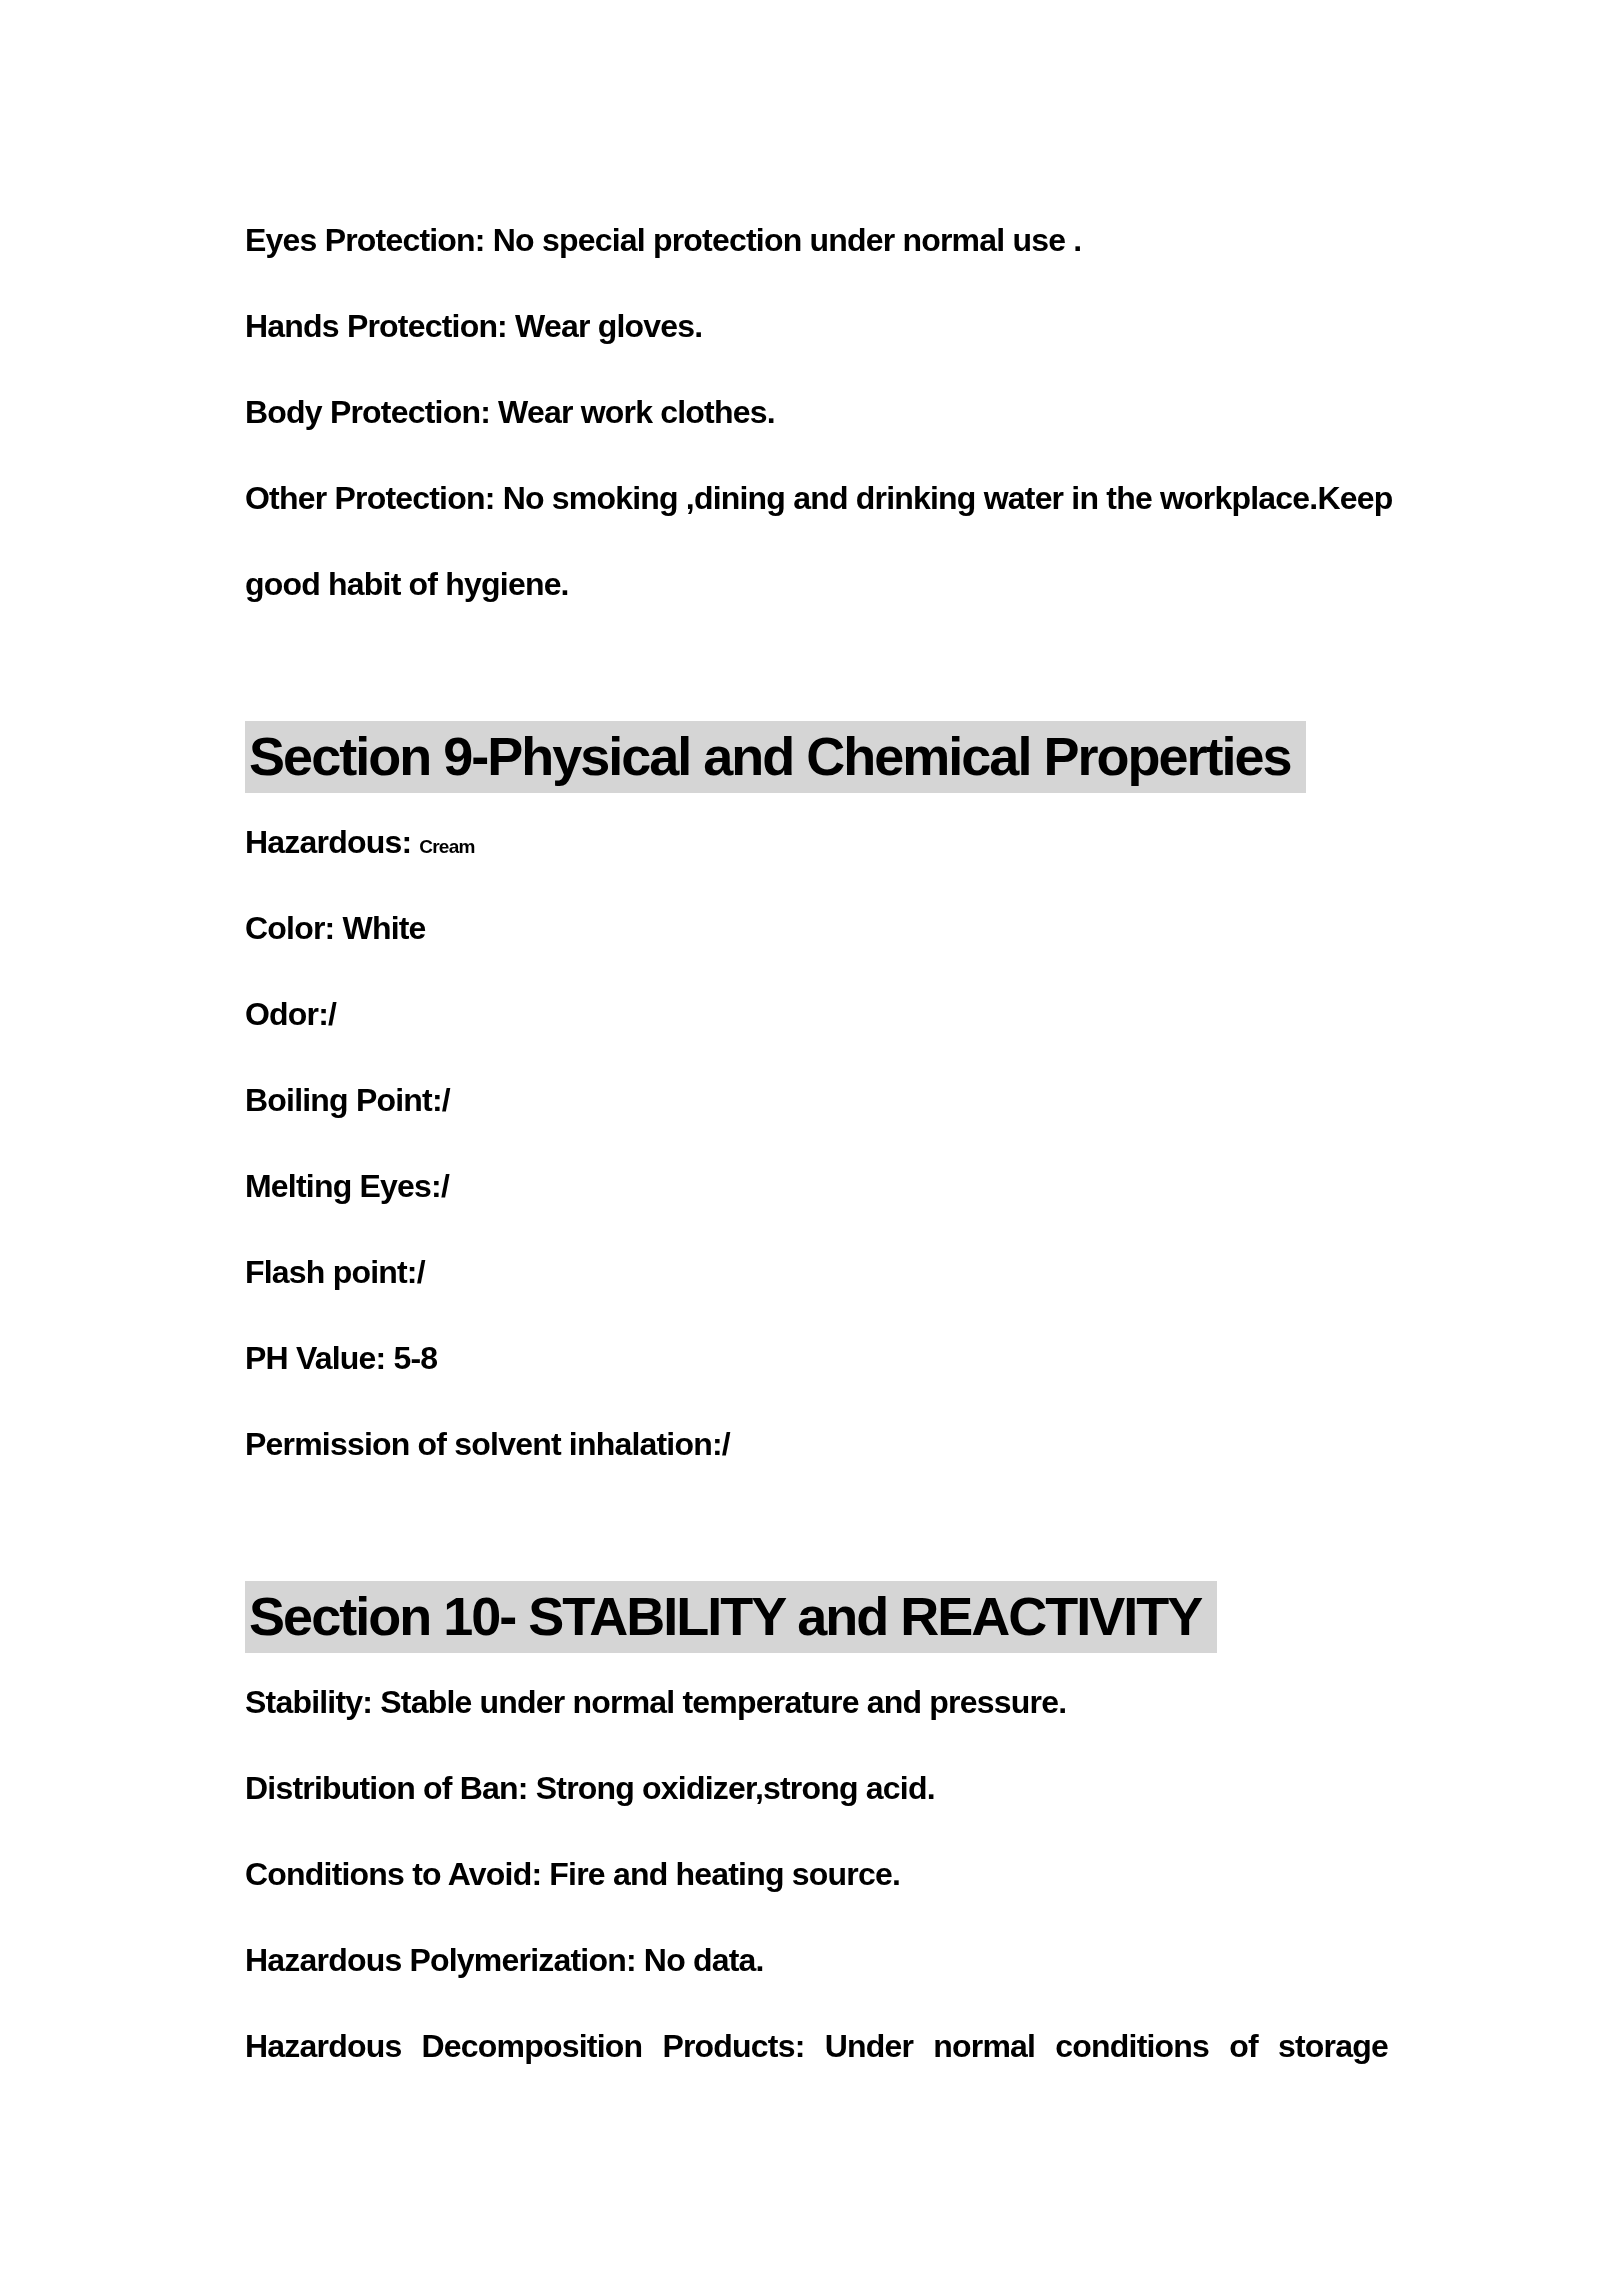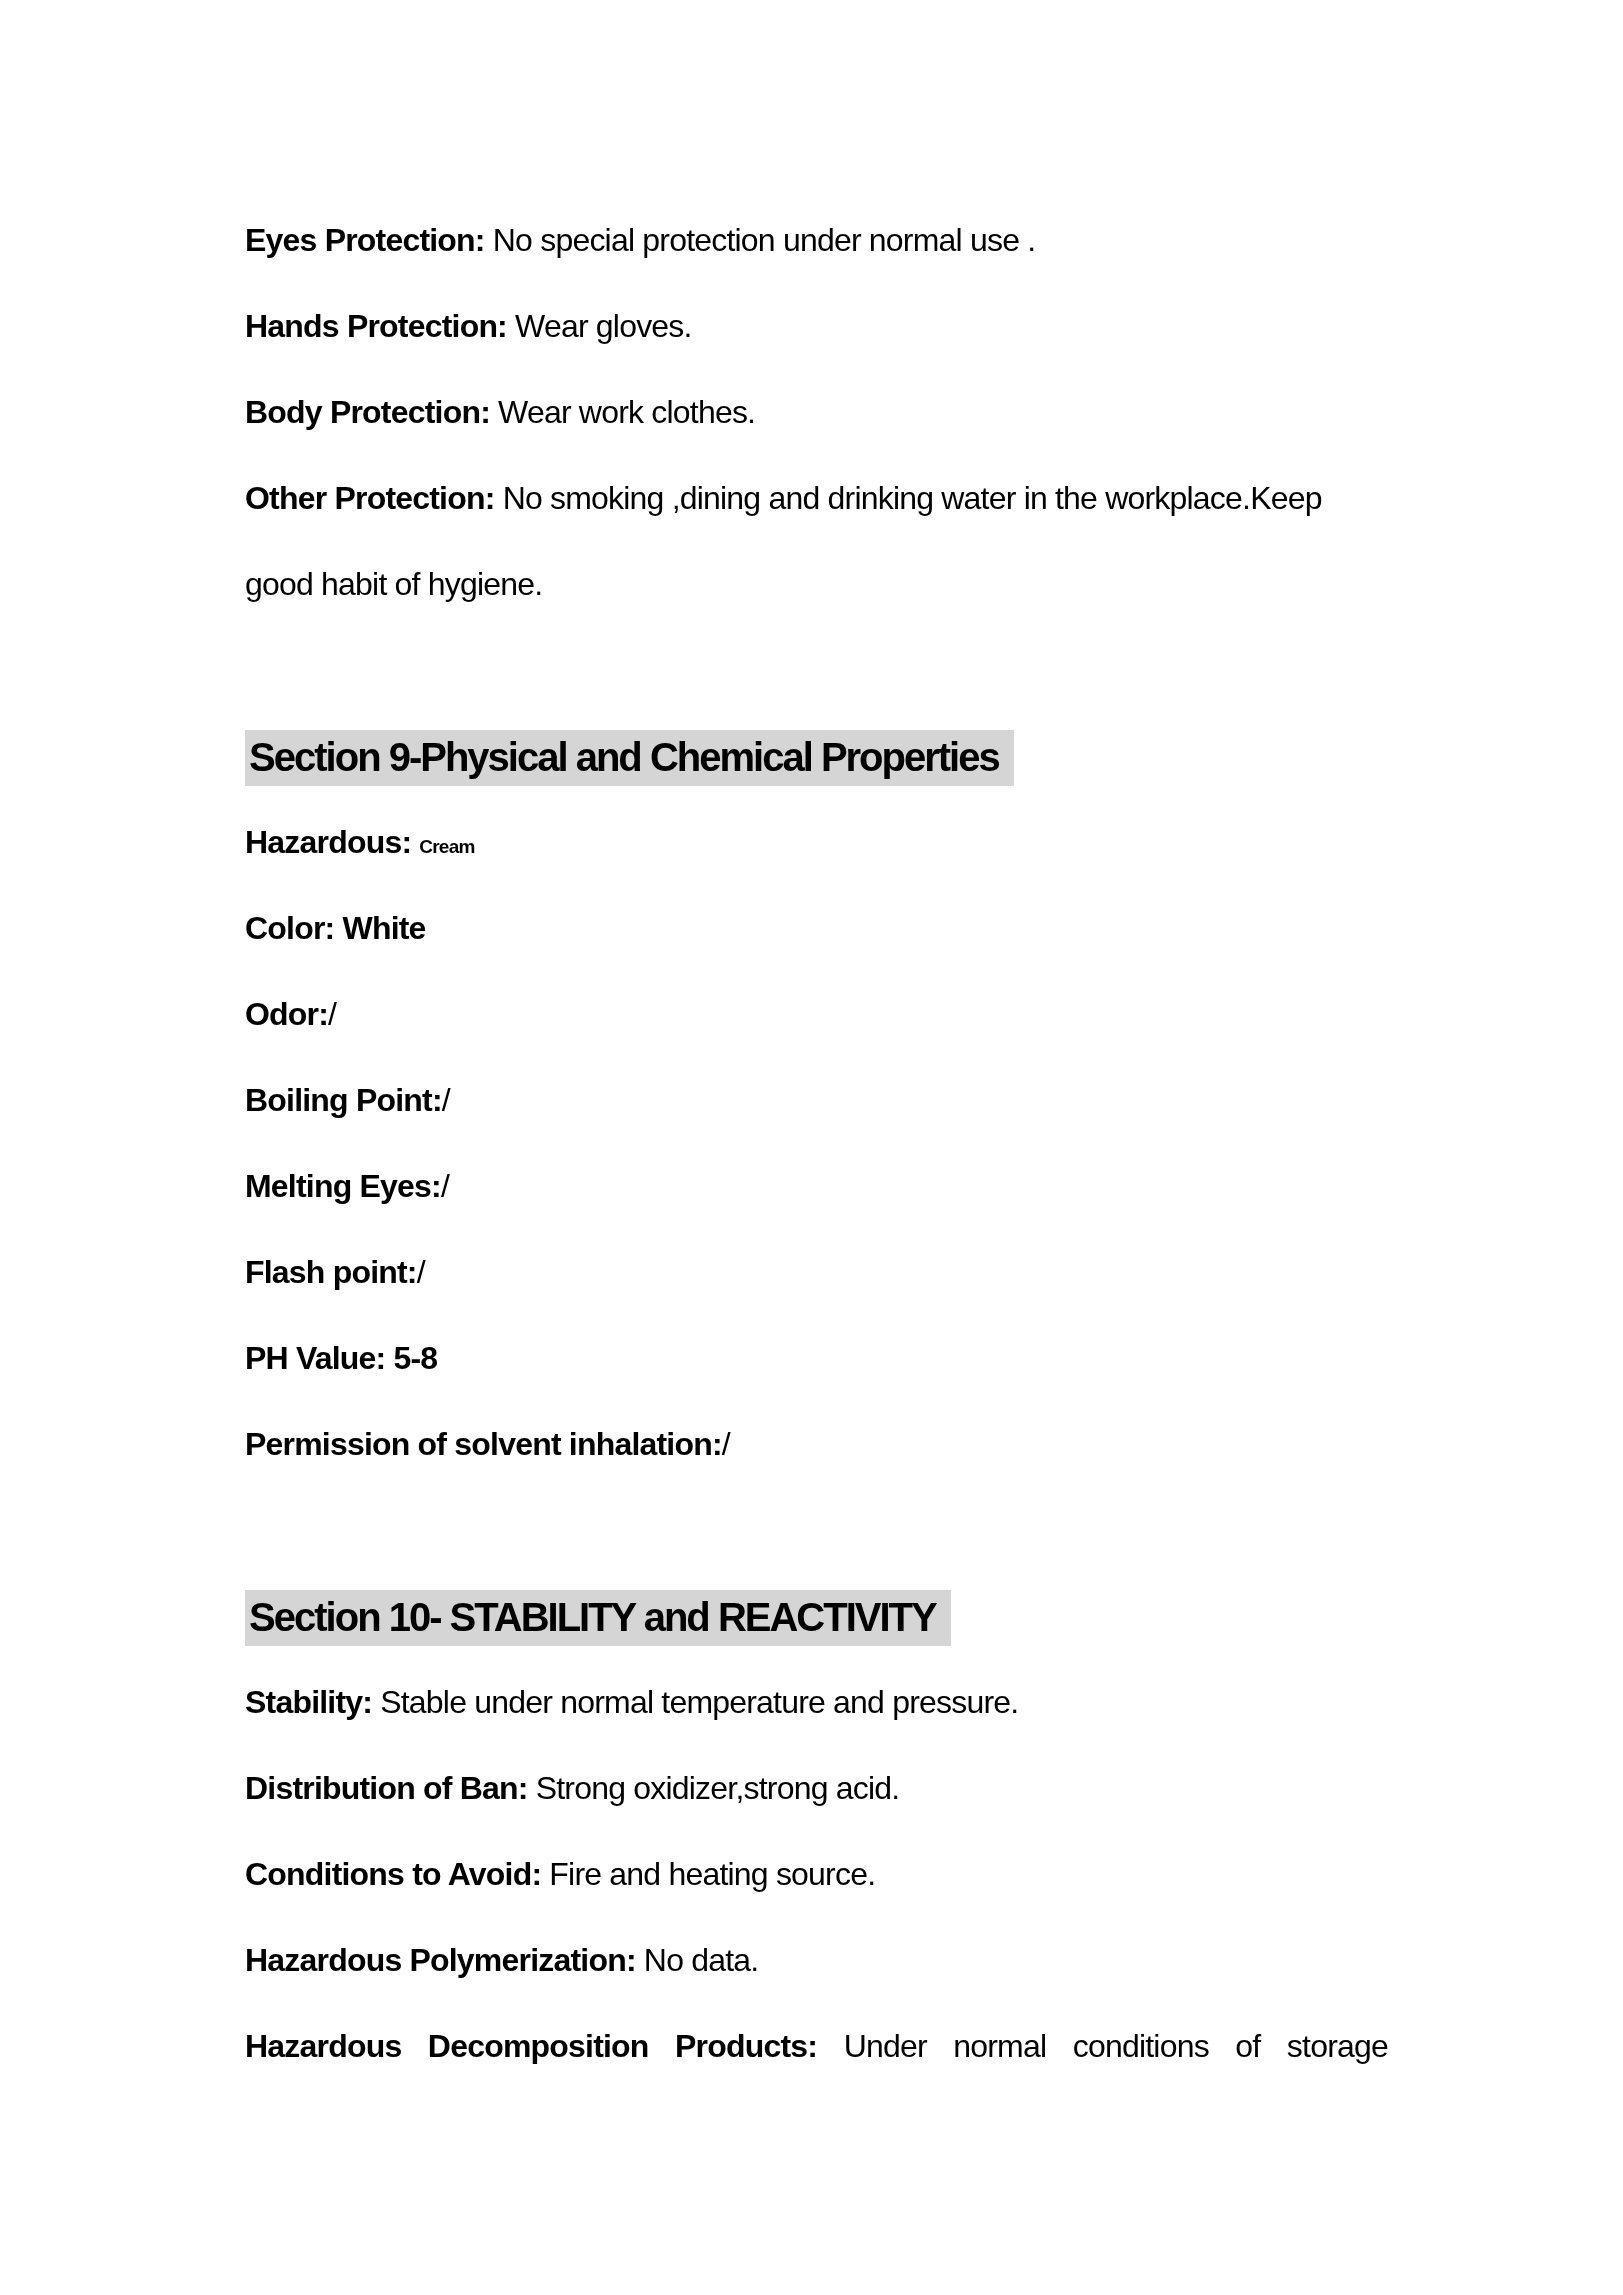--- a/index.html
+++ b/index.html
@@ -28,40 +28,40 @@
     line-height: 86px;
     font-size: 32px;
     letter-spacing: -0.8px;
     white-space: nowrap;
   }
   .line.blank { height: 86px; }
   .label {
     font-weight: bold;
   }
   .value {
-    font-weight: normal;
+    font-weight: bold;
   }
   .value.bold {
     font-weight: bold;
   }
   .value.bold-small {
     font-weight: bold;
     font-size: 19px;
   }
   .line.justify-last {
     white-space: normal;
     text-align: justify;
     text-align-last: justify;
   }
   .line.heading {
     font-size: 45px;
   }
   .heading .hl {
     font-weight: bold;
-    font-size: 40px;
+    font-size: 54px;
     letter-spacing: -2px;
     background: #d5d5d5;
     padding: 5.1px 15.3px 7.2px 4.1px;
   }
 </style>
 </head>
 <body>
 
 <div class="doc">
 

